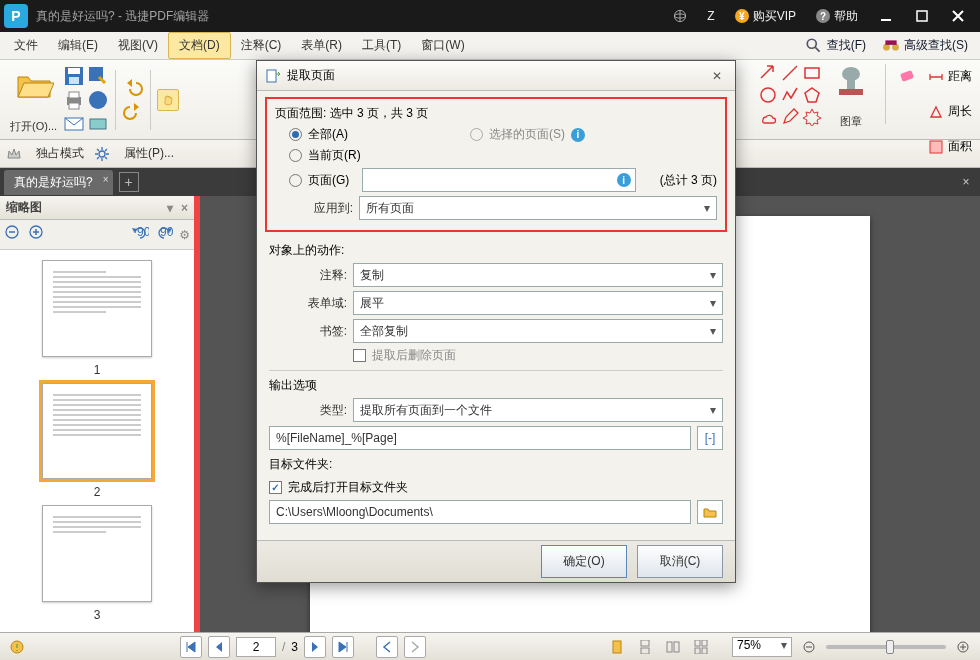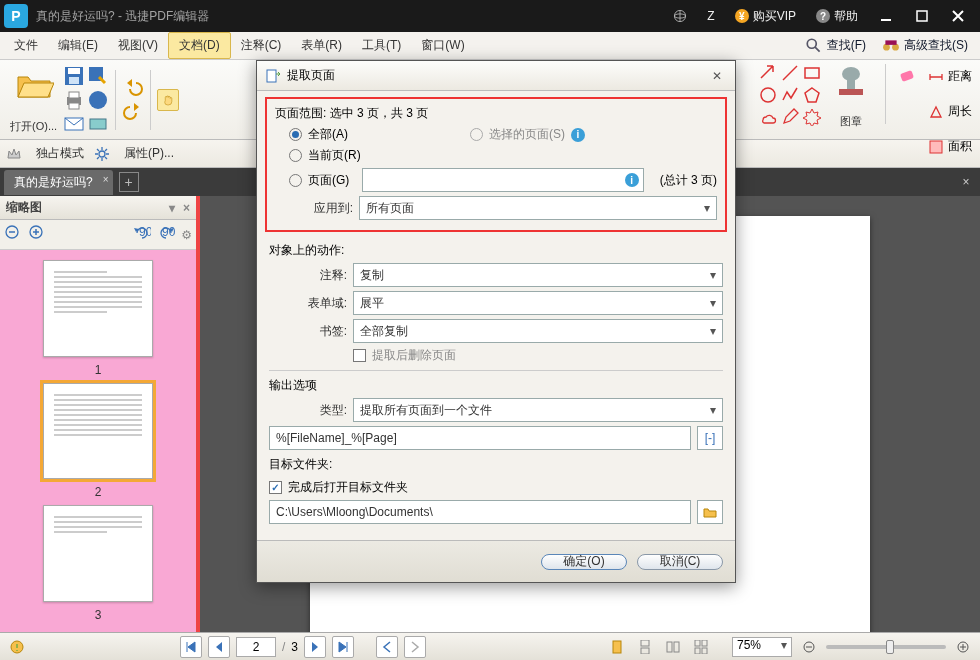--- a/index.html
+++ b/index.html
@@ -39,21 +39,21 @@
 
 .doctab{height:28px;background:#3b3b3b;display:flex;align-items:center}
 .doctab .tab{background:#6a6a6a;color:#fff;padding:4px 20px 4px 10px;position:relative;border-radius:3px 3px 0 0;margin-left:4px}
 .doctab .tab .x{position:absolute;right:4px;top:4px;color:#ddd;font-size:10px}
 .doctab .plus{width:20px;height:20px;border:1px solid #888;color:#bbb;display:flex;align-items:center;justify-content:center;margin-left:6px;font-size:14px}
 .doctab .filler{flex:1}
 .doctab .closeall{width:20px;height:20px;color:#ccc;display:flex;align-items:center;justify-content:center;margin-right:4px}
 
 
 .workspace{position:absolute;top:196px;bottom:28px;left:0;right:0;display:flex;background:#4e4e4e}
-.sidepanel{width:200px;background:#f9a8d4;border-right:4px solid #ef4444;display:flex;flex-direction:column}
+.sidepanel{width:200px;background:#ffffff;border-right:6px solid #ef4444;display:flex;flex-direction:column}
 .panelhdr{height:24px;background:linear-gradient(#f6f4ef,#e5e2d9);border-bottom:1px solid #bbb;display:flex;align-items:center;padding:0 6px;font-weight:bold;color:#444}
 .panelhdr .sp{flex:1}
 .paneltools{height:30px;border-bottom:1px solid #ccc;display:flex;align-items:center;padding:0 4px;gap:6px;background:#f2f0ea}
 .thumblist{flex:1;overflow:auto;padding:10px;display:flex;flex-direction:column;align-items:center;gap:6px}
 .thumb{width:110px;height:150px;background:#fff;border:1px solid #aaa;box-shadow:0 1px 2px rgba(0,0,0,.2);padding:10px;display:flex;flex-direction:column;gap:3px}
 .thumb.sel{outline:3px solid #f4a836}
 .thumb .ln{height:2px;background:#ccc}
 .thumb .ln.s{width:60%}
 .thumblabel{color:#333}
 
@@ -85,21 +85,21 @@
 .radio.checked::after{content:"";width:7px;height:7px;background:#2a6db3;border-radius:50%}
 .radio.dis{border-color:#aaa}
 .txtinput{flex:1;height:24px;border:1px solid #9aa;background:#fff;padding:0 6px;color:#333}
 .combo{flex:1;height:24px;border:1px solid #9aa;background:#fff;padding:0 6px;display:flex;align-items:center;justify-content:space-between;color:#333}
 .combo .arr{color:#555}
 .chk{width:13px;height:13px;border:1px solid #777;display:inline-flex;align-items:center;justify-content:center;background:#fff}
 .chk.checked::after{content:"✓";font-size:10px;color:#2a6db3;font-weight:bold}
 .info-i{width:14px;height:14px;border-radius:50%;background:#3a9fd8;color:#fff;font-size:10px;font-weight:bold;display:inline-flex;align-items:center;justify-content:center}
 .miniBtn{width:26px;height:24px;border:1px solid #9aa;background:#fff;display:flex;align-items:center;justify-content:center}
 .dlgfoot{height:42px;background:linear-gradient(#eceae3,#e0ddd3);border-top:1px solid #bbb;display:flex;align-items:center;justify-content:flex-end;padding:0 12px;gap:10px}
-.dlgbtn{min-width:86px;height:16px;border:1px solid #8a98a8;background:linear-gradient(#fefefe,#dfe5ec);border-radius:10px;display:flex;align-items:center;justify-content:center;color:#333}
+.dlgbtn{min-width:86px;height:33px;border:1px solid #8a98a8;background:linear-gradient(#fefefe,#dfe5ec);border-radius:0;display:flex;align-items:center;justify-content:center;color:#333}
 .dlgbtn.primary{border-color:#5a86b8}
 
 hr.sep{border:none;border-top:1px solid #ccc;margin:6px 0}
 .blue{color:#000000}
 .dim{color:#888}
 </style>
 </head>
 <body>
 
 <div class="titlebar">
@@ -532,21 +532,21 @@
           <span class="radio"></span>
           <span>当前页(R)</span>
         </div>
       <div class="row">
         <span style="width:8px"></span>
         <span class="radio"></span>
         <span style="width:48px">页面(G)</span>
         <div class="txtinput" style="position:relative">
             <span class="info-i" style="position:absolute;right:4px;top:4px">i</span>
           </div>
-        <span style="margin-left:10px">(总计 3 页)</span>
+        <span style="margin-left:18px">(总计 3 页)</span>
       </div>
       <div class="row">
           <span class="formlabel">应用到:</span>
         <div class="combo">
             <span>所有页面</span>
             <span class="arr">▾</span>
           </div>
       </div>
     </div>
 

